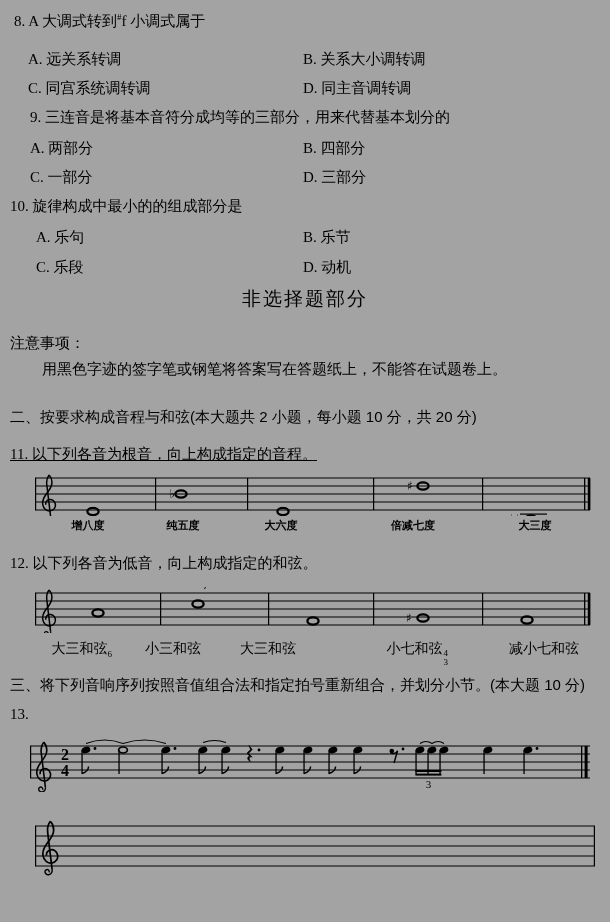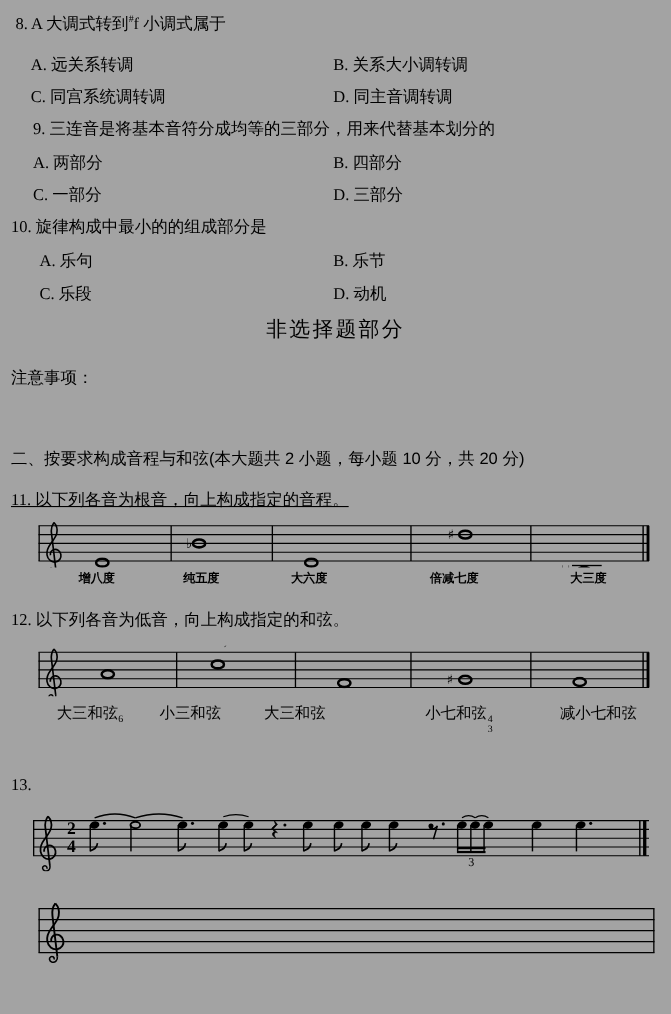--- a/index.html
+++ b/index.html
@@ -43,20 +43,21 @@
 
   <div class="abs stem" style="left:10px;top:197px;">10. 旋律构成中最小的的组成部分是</div>
   <div class="abs opt" style="left:36px;top:228px;">A. 乐句</div>
   <div class="abs opt" style="left:303px;top:228px;">B. 乐节</div>
   <div class="abs opt" style="left:36px;top:258px;">C. 乐段</div>
   <div class="abs opt" style="left:303px;top:258px;">D. 动机</div>
 
   <div class="abs heiti title" style="left:0;top:286px;">非选择题部分</div>
 
   <div class="abs heiti head" style="left:10px;top:334px;">注意事项：</div>
+  <div class="abs stem" style="left:42px;top:360px;">用黑色字迹的签字笔或钢笔将答案写在答题纸上，不能答在试题卷上。</div>
 
   <div class="abs heiti head" style="left:10px;top:408px;">二、按要求构成音程与和弦(本大题共 2 小题，每小题 10 分，共 20 分)</div>
   <div class="abs stem" style="left:10px;top:445px;text-decoration:underline;">11. 以下列各音为根音，向上构成指定的音程。</div>
 
   <svg class="staff" style="left:33px;top:472px;" width="562" height="44" viewBox="0 0 562 44">
     <defs>
       <symbol id="gclef" viewBox="0 0 22 64">
         <path d="M13 2.5 C16.2 6 17.3 10.5 16.3 15 C15.3 19.6 12 23.4 9.2 27.2 C6.2 31.2 4.2 35.4 4.9 40.2 C5.7 45.8 10.3 49.3 14.9 48.5 C19.3 47.7 21.8 43.7 21 39.7 C20.2 35.7 16.6 33.3 13.2 34 C10 34.7 8.2 37.7 8.9 40.6" fill="none" stroke="#000" stroke-width="1.9"></path>
         <path d="M13 2.5 C10.3 6.1 9.5 10.6 10.1 15 L15 56" fill="none" stroke="#000" stroke-width="1.9"></path>
         <path d="M15 56 C15.6 59.8 12.6 62.4 9.3 61.2 C6.8 60.2 6.4 57.2 8.3 56.1 C10.2 55 12.4 56.7 11.7 58.9" fill="none" stroke="#000" stroke-width="1.6"></path>
@@ -132,20 +133,21 @@
   </svg>
   <div class="abs chord-label" style="left:12px;top:640px;width:100px;"><span>大三和弦</span><sub class="small">6</sub></div>
   <div class="abs chord-label" style="left:101px;top:640px;width:100px;"><span>小三和弦</span></div>
   <div class="abs chord-label" style="left:196px;top:640px;width:100px;"><span>大三和弦</span></div>
   <div class="abs chord-label" style="left:348px;top:640px;width:100px;"><span>小七和弦</span><span class="stack">
         <span>4</span>
         <span>3</span>
       </span></div>
   <div class="abs chord-label" style="left:469px;top:640px;width:110px;"><span>减小七和弦</span></div>
 
+  <div class="abs heiti head" style="left:10px;top:676px;">三、将下列音响序列按照音值组合法和指定拍号重新组合，并划分小节。(本大题 10 分)</div>
   <div class="abs stem" style="left:10px;top:706px;">13.</div>
 
   <svg class="staff" style="left:28px;top:730px;" width="570" height="62" viewBox="0 0 570 62">
     <path class="stfline" d="M2 16H562 M2 24H562 M2 32H562 M2 40H562 M2 48H562"></path>
     <rect x="2" y="16" width="1.2" height="32"></rect>
     <rect x="553" y="16" width="1.3" height="32"></rect>
     <rect x="556.6" y="16" width="3" height="32"></rect>
     <use href="#gclef" x="4" y="10" width="20" height="54"></use>
     <g>
       <text class="tsig" x="37" y="24" text-anchor="middle" dominant-baseline="central">2</text>

